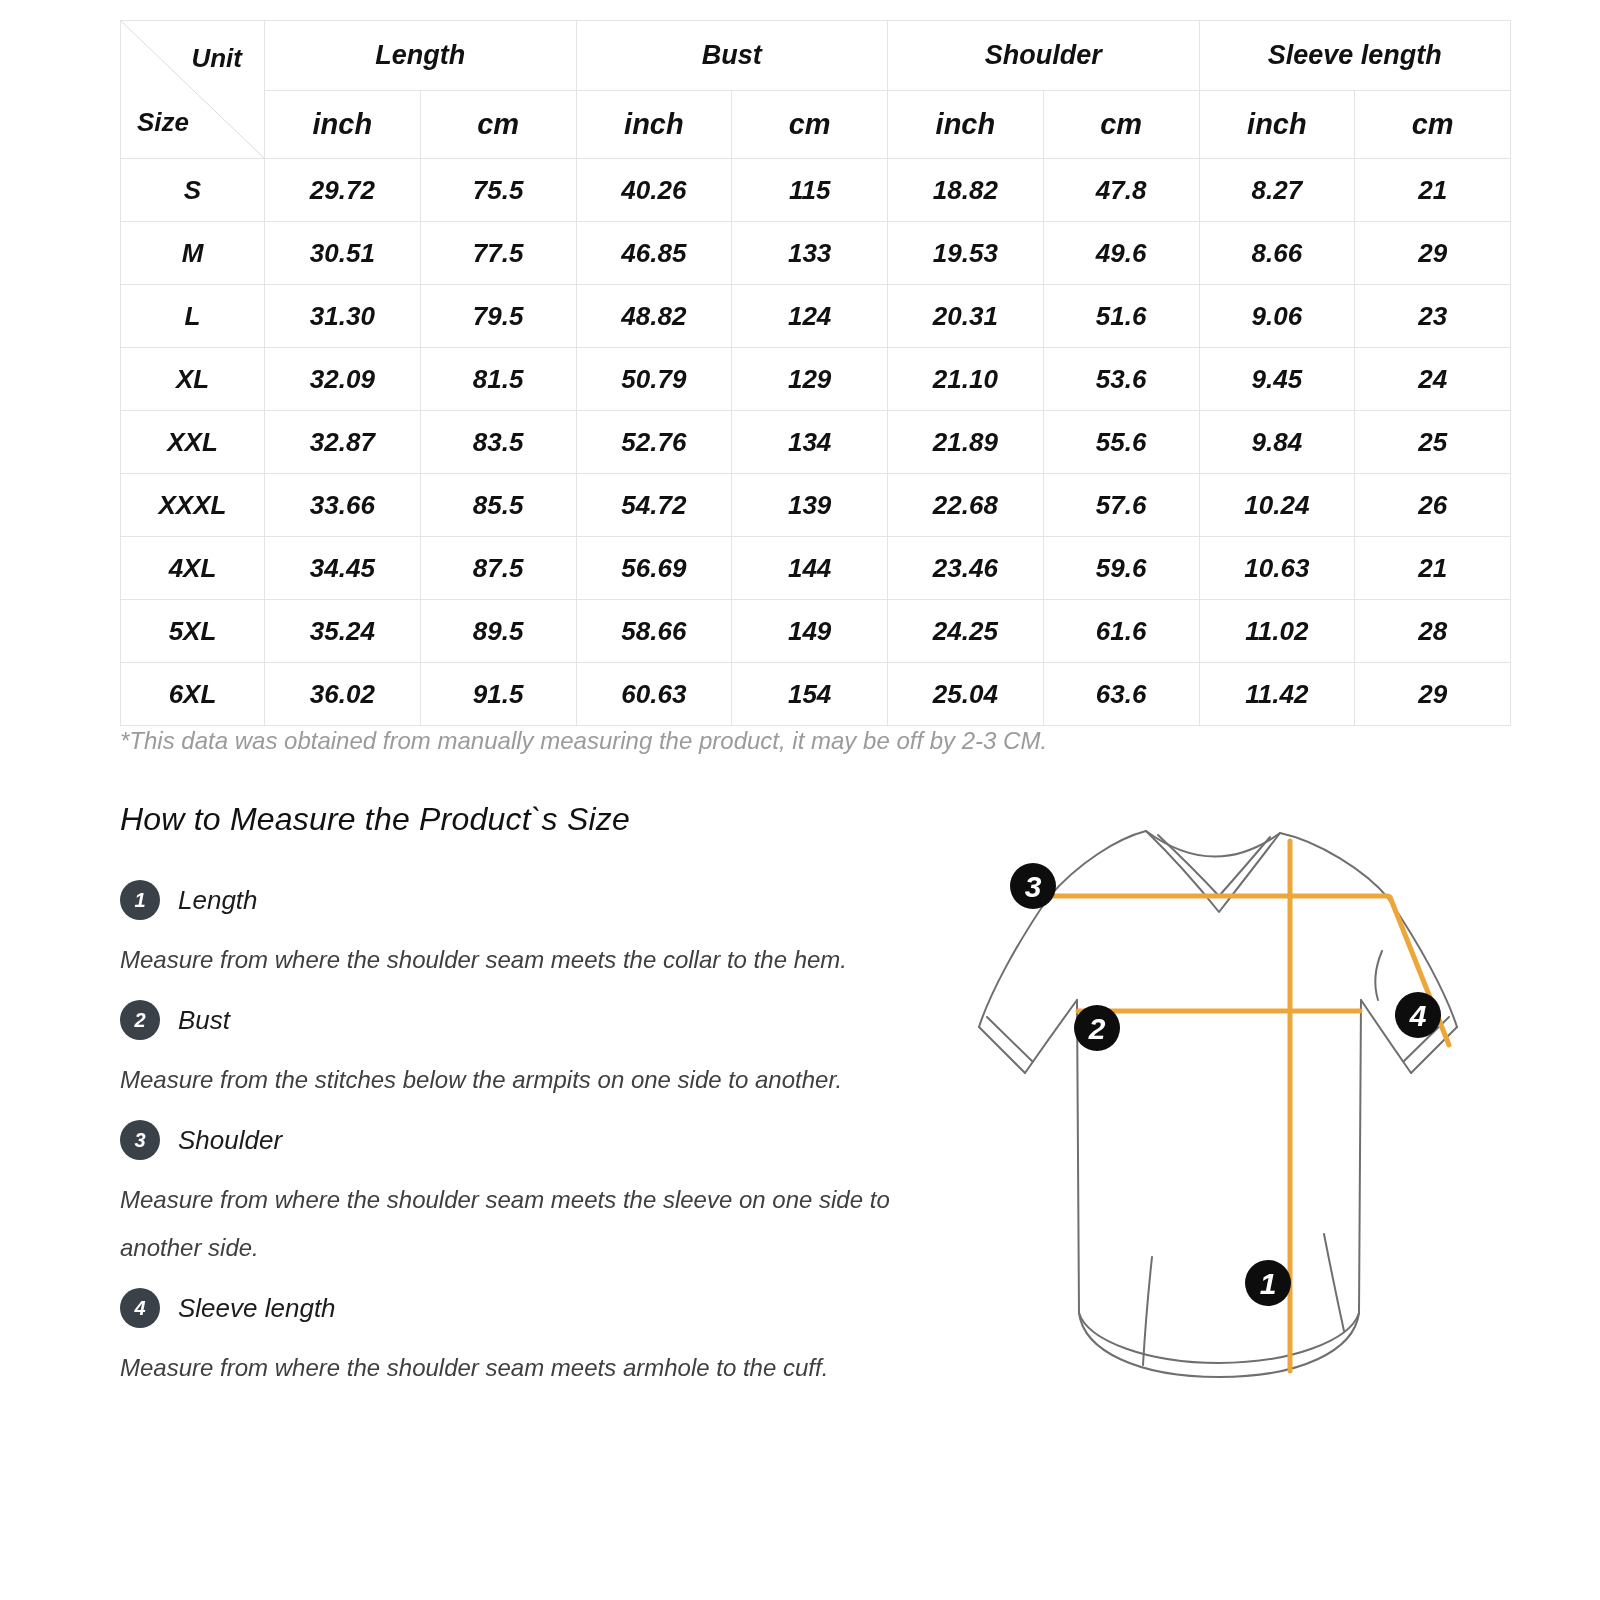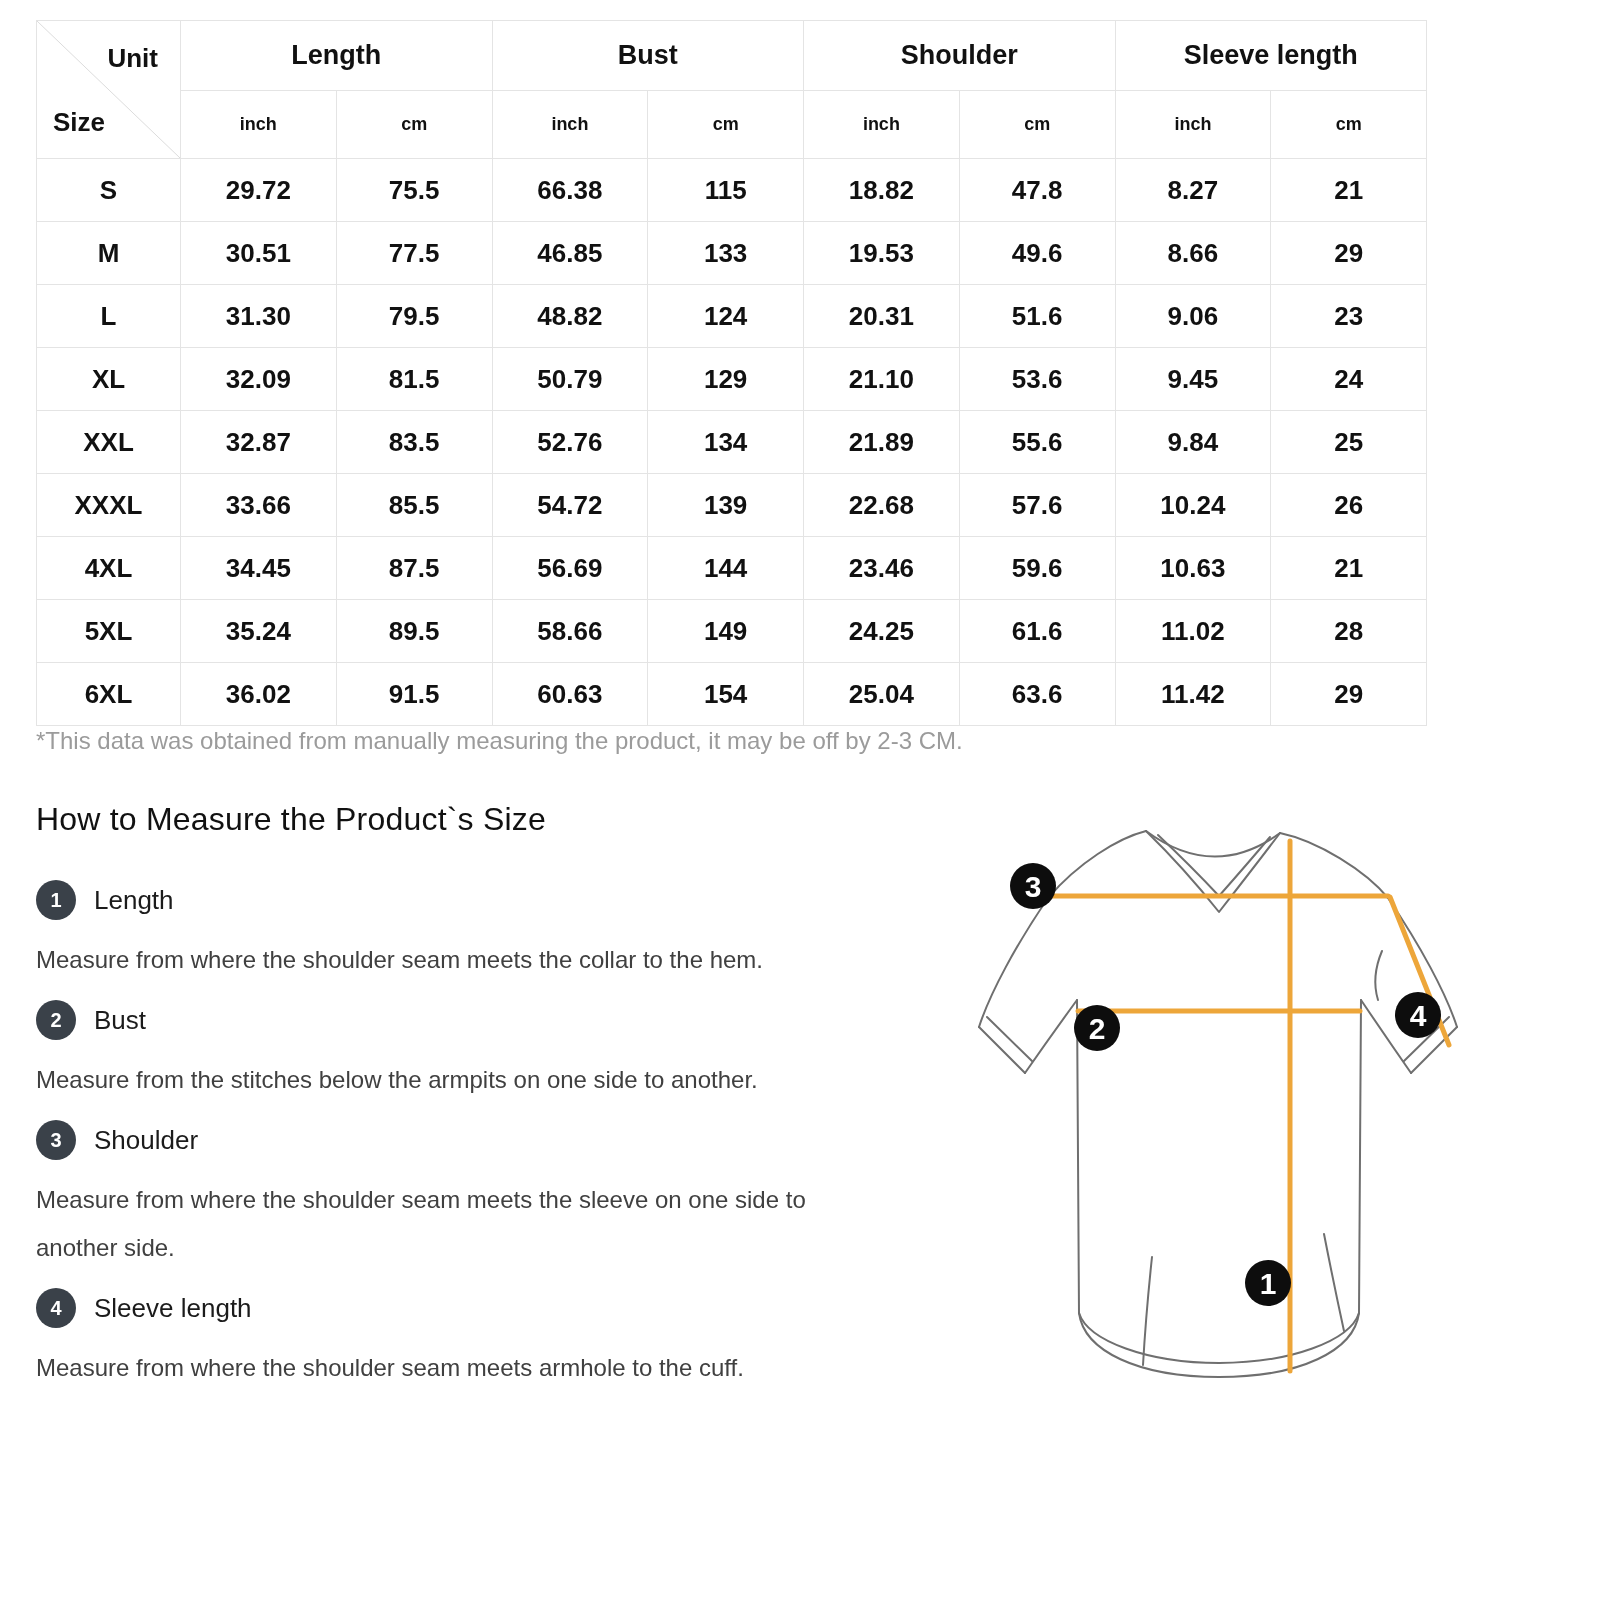--- a/index.html
+++ b/index.html
@@ -1,33 +1,33 @@
 <!DOCTYPE html>
 <html><head>
 <meta charset="utf-8">
 <style>
   * { margin:0; padding:0; box-sizing:border-box; }
   html,body { background:#ffffff; }
   body {
     width:1600px; height:1600px; overflow:hidden;
     font-family:"Liberation Sans", sans-serif; color:#111;
   }
-  .page { padding:20px 122px 0 36px; }
+  .page { padding:20px 122px 0 120px;font-style:italic; }
 
   
   table.size-chart { border-collapse:collapse; width:1390px; table-layout:fixed; }
   .c-first { width:144px; }
   .c-data  { width:155.75px; }
   table.size-chart th, table.size-chart td {
     border:1px solid #e4e4e4; background:#fff;
     text-align:center; vertical-align:middle;
     font-weight:bold; color:#111;
   }
   thead tr.group-row th { height:70px; font-size:27px; }
-  thead tr.unit-row th  { height:68px; font-size:18px; }
+  thead tr.unit-row th  { height:68px; font-size:29px; }
   tbody th, tbody td    { height:63px; font-size:26px; }
 
   th.corner { position:relative; }
   th.corner svg.diag { position:absolute; left:0; top:0; width:100%; height:100%; }
   th.corner .unit { position:absolute; top:22px; right:22px; font-size:26px; }
   th.corner .size { position:absolute; bottom:20px; left:16px; font-size:26px; }
 
   .footnote { margin-top:1px; font-size:24px; font-weight:400; color:#9b9b9b; }
 
   
@@ -93,21 +93,21 @@
         <th>cm</th>
         <th>inch</th>
         <th>cm</th>
       </tr>
     </thead>
     <tbody>
         <tr>
           <th>S</th>
           <td>29.72</td>
           <td>75.5</td>
-          <td>66.38</td>
+          <td>40.26</td>
           <td>115</td>
           <td>18.82</td>
           <td>47.8</td>
           <td>8.27</td>
           <td>21</td>
         </tr>
         <tr>
           <th>M</th>
           <td>30.51</td>
           <td>77.5</td>

